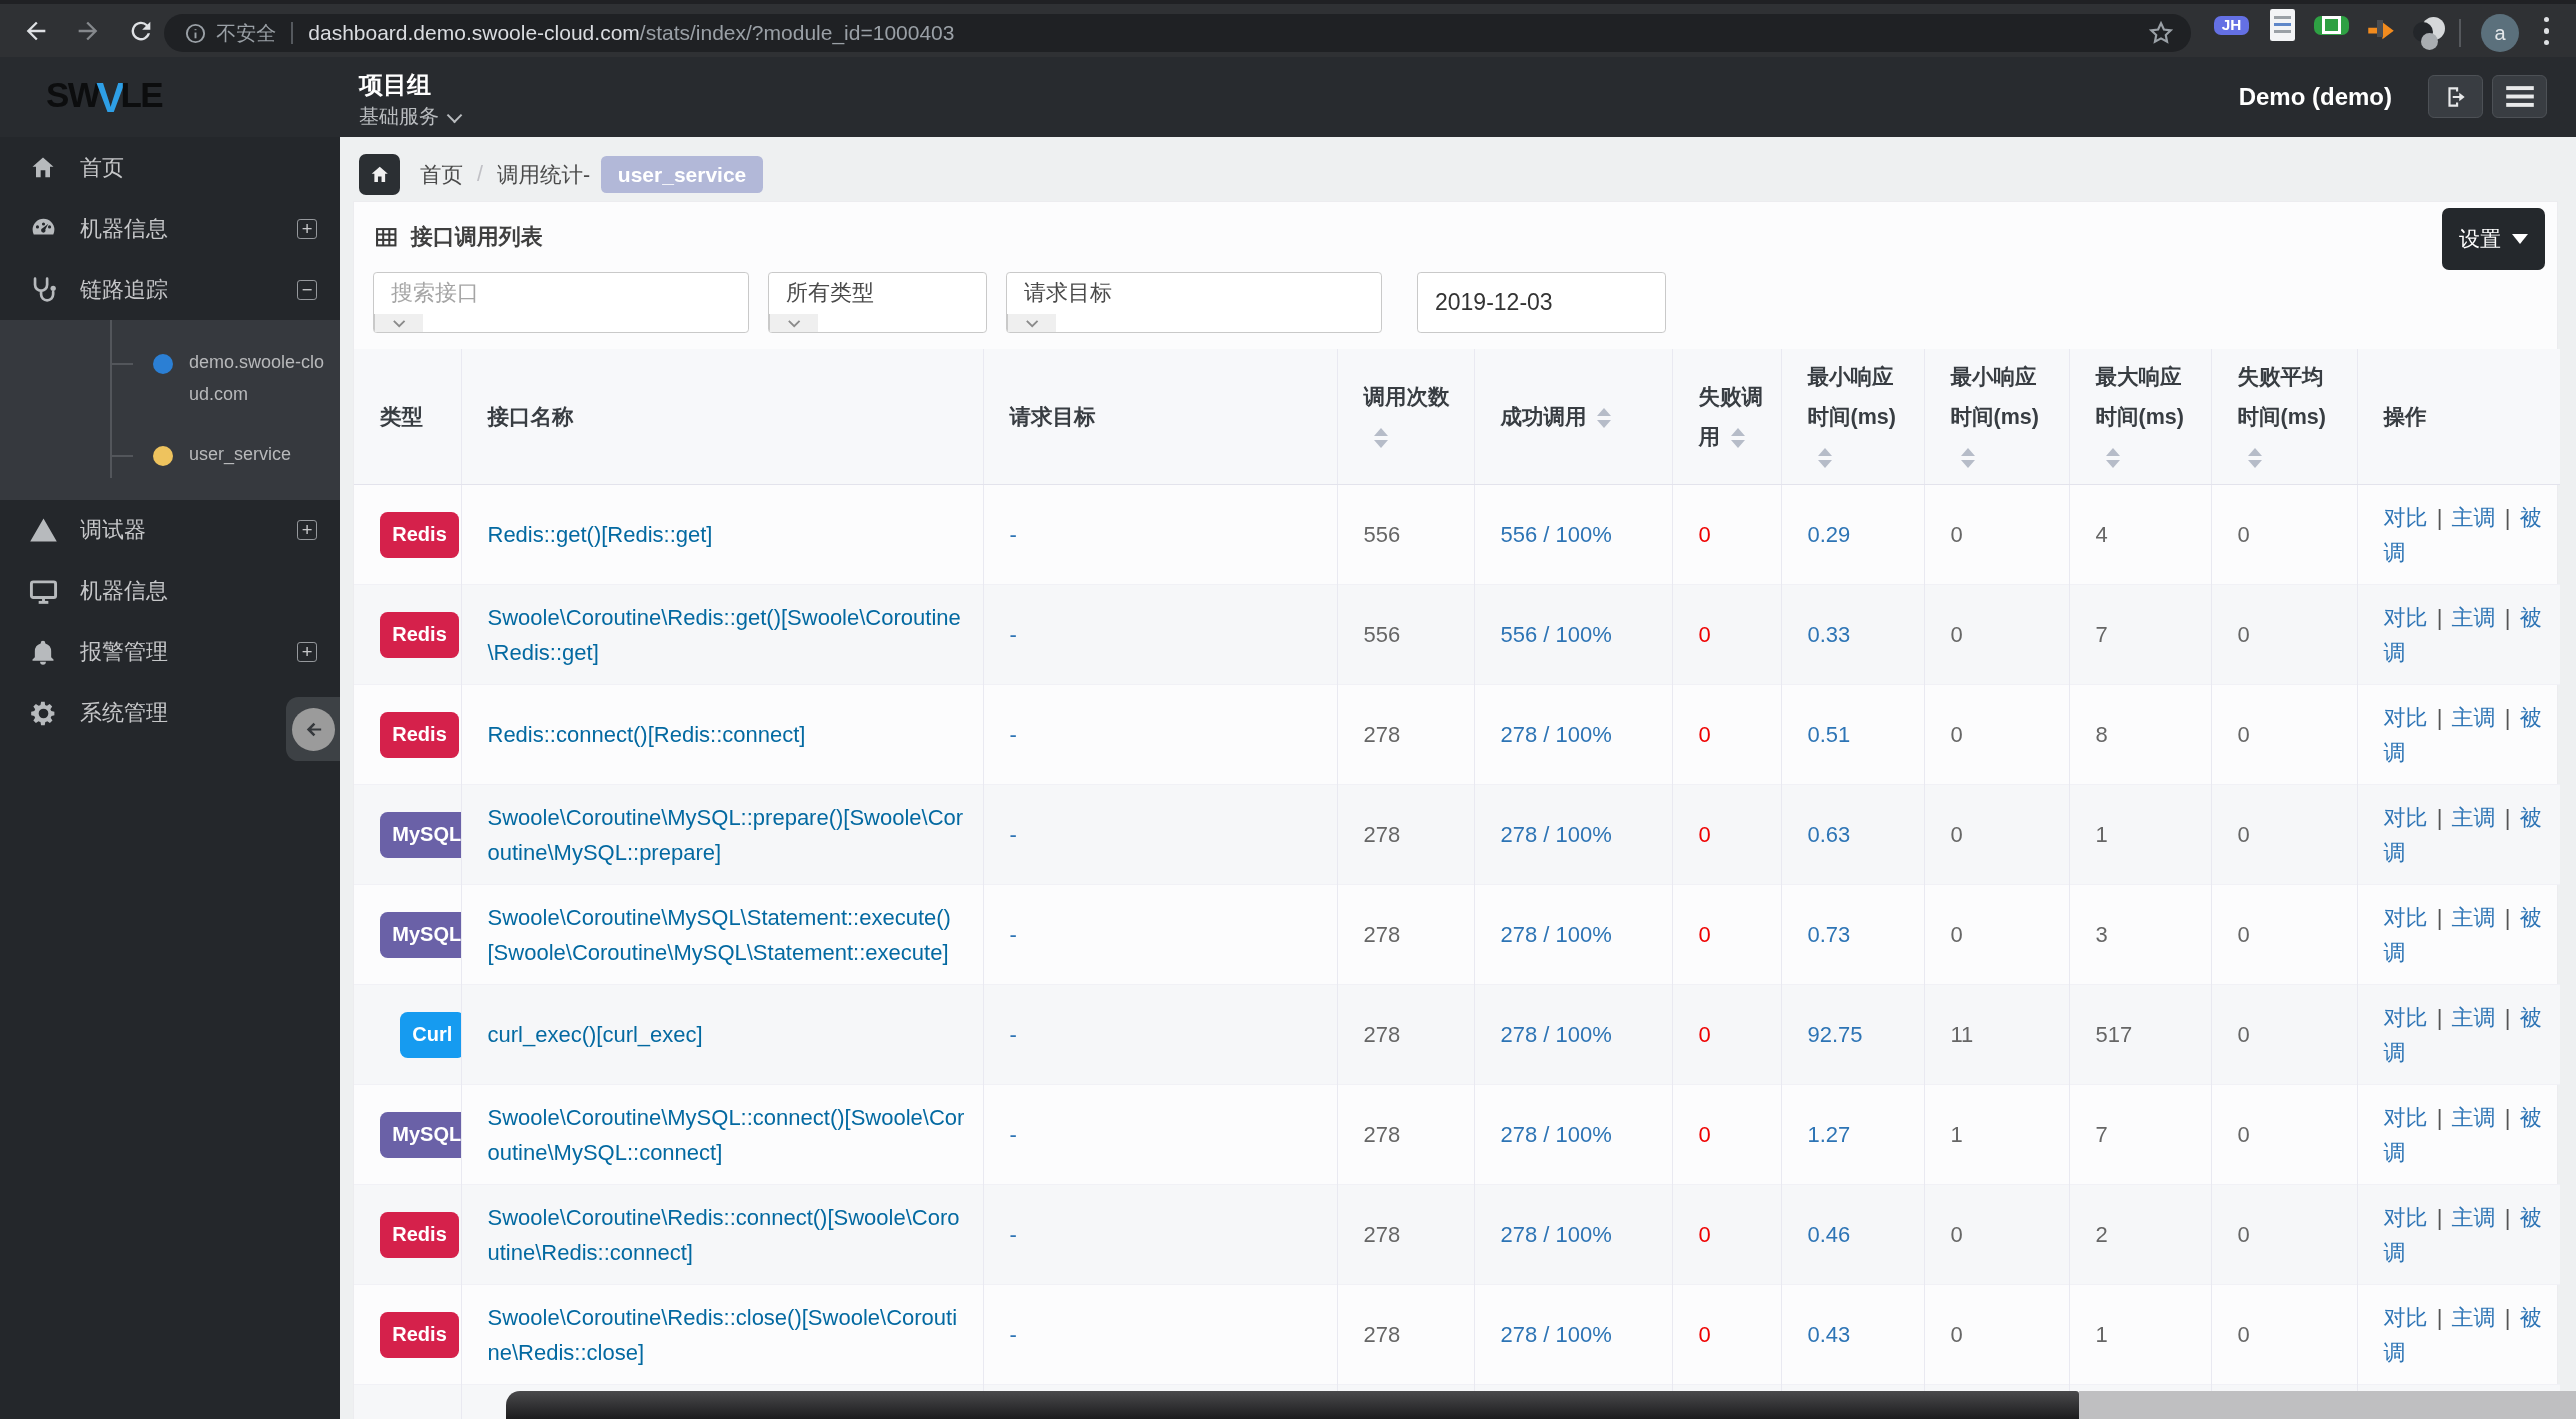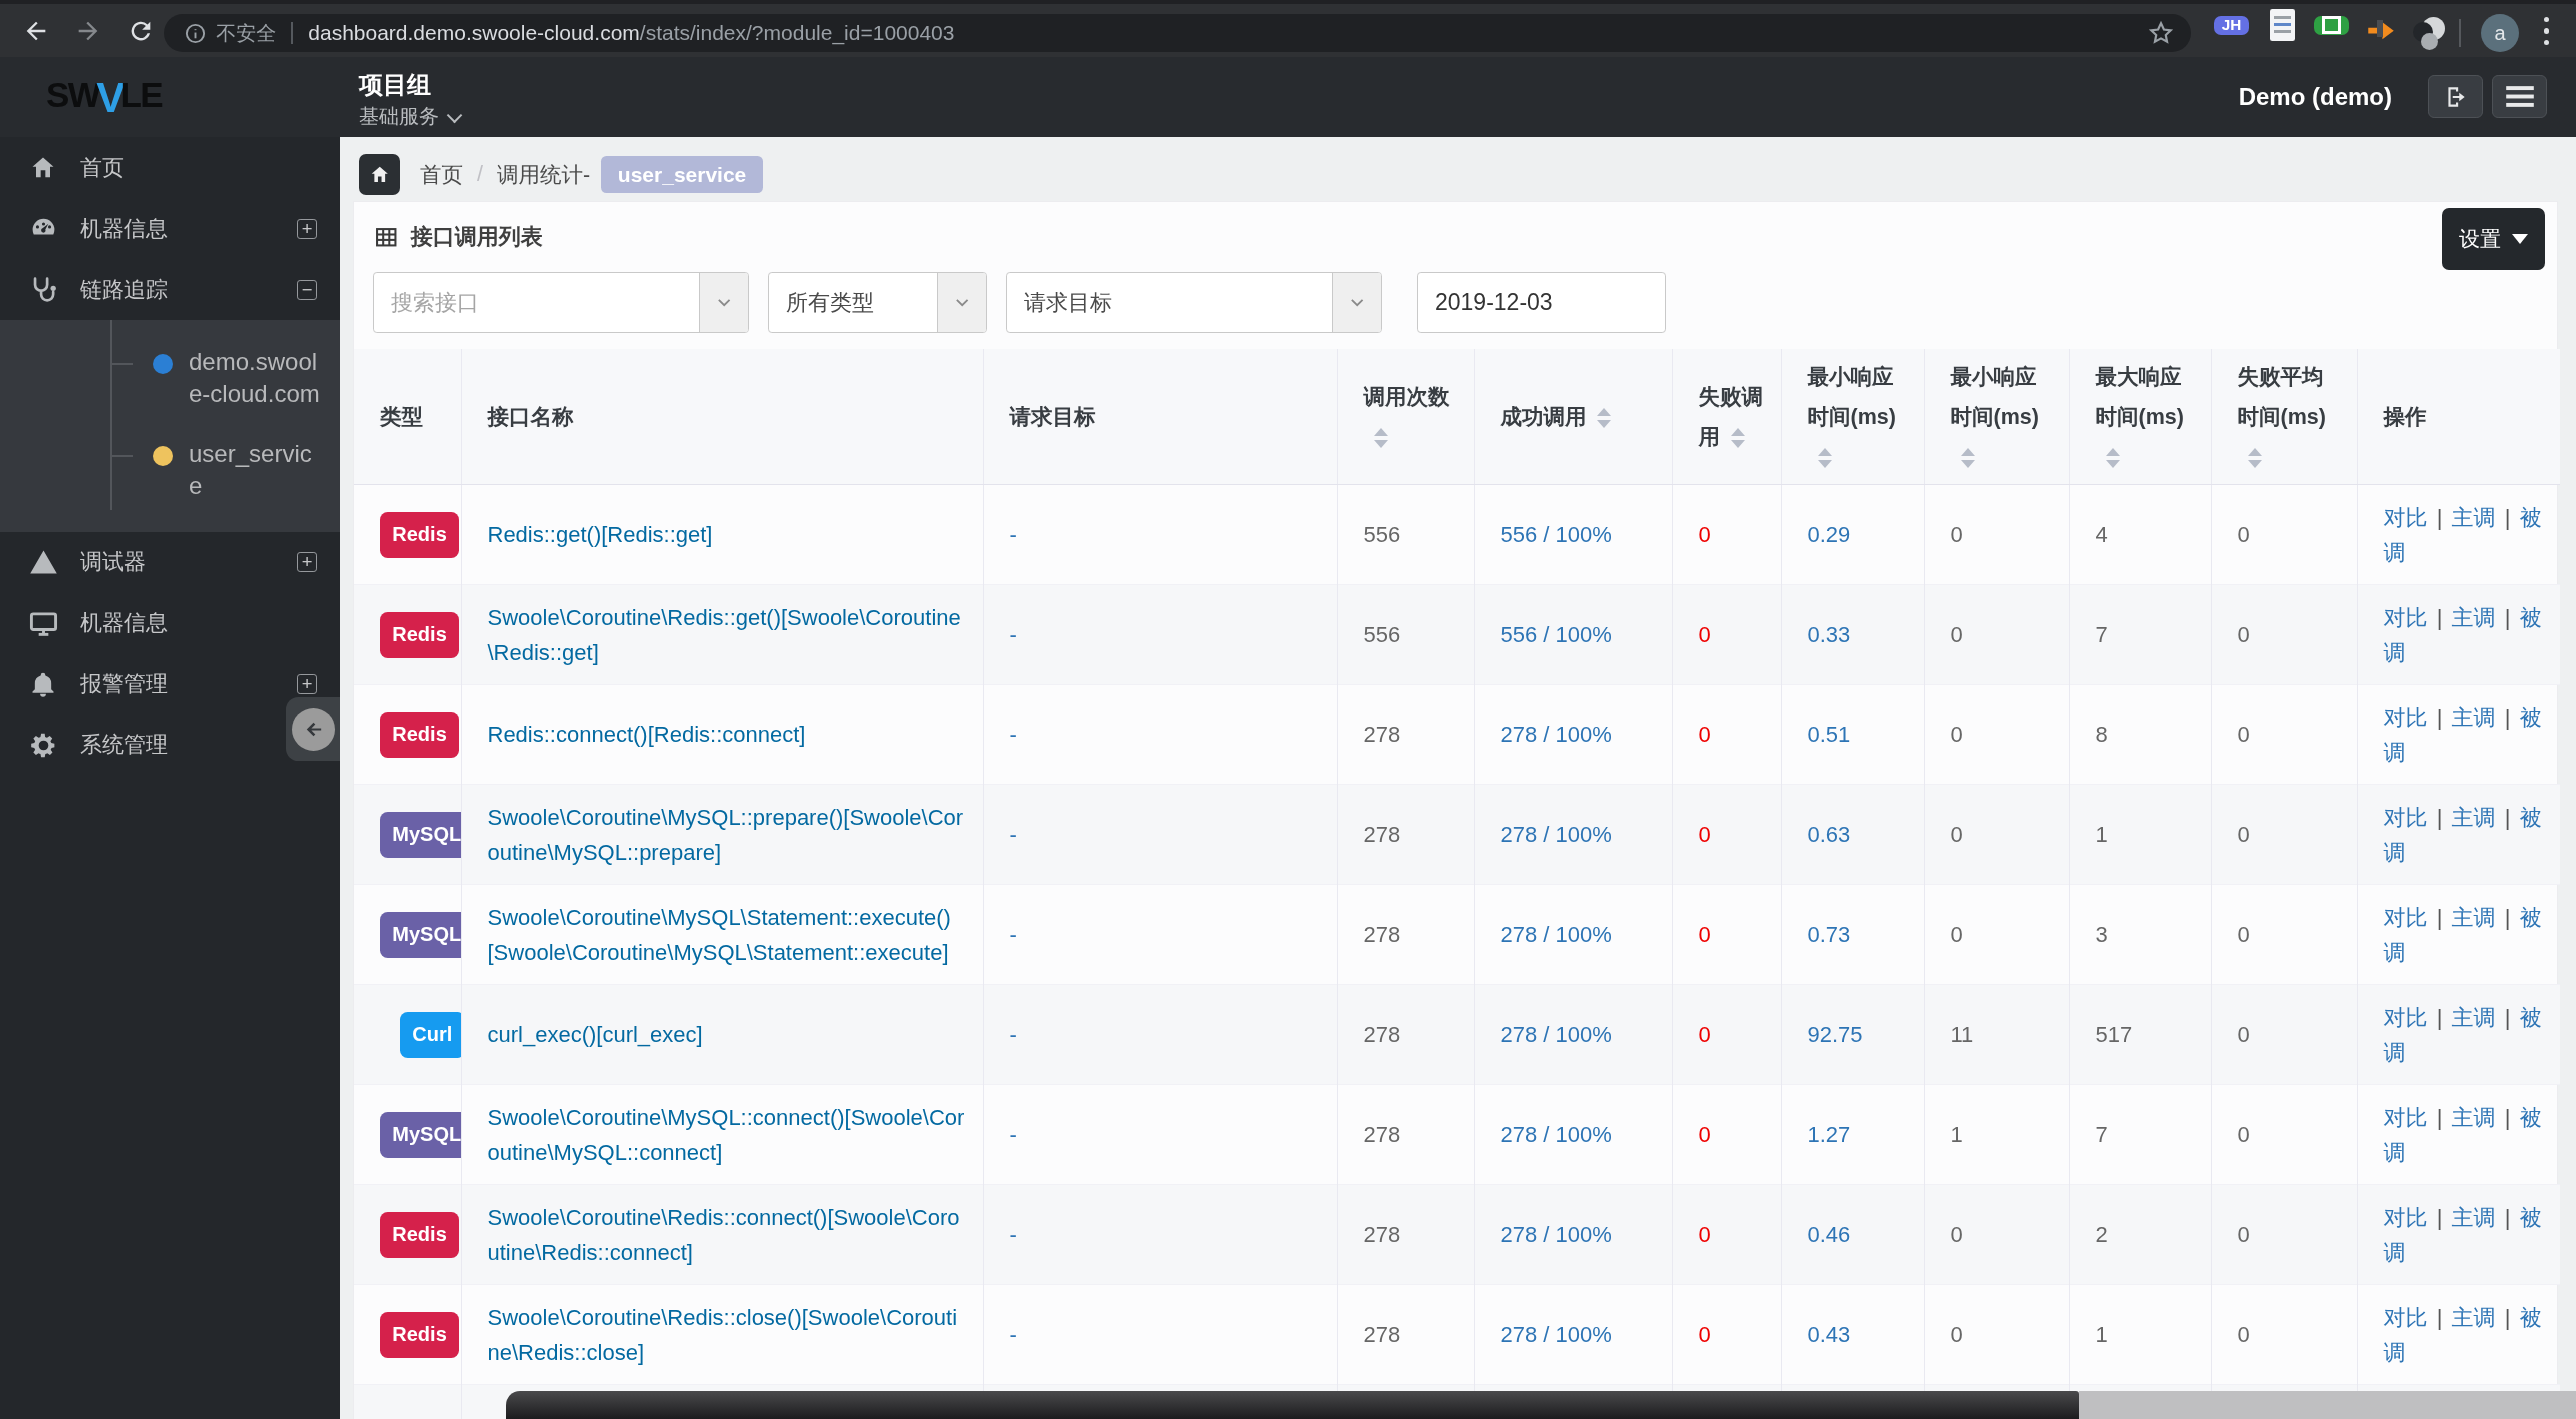--- a/index.html
+++ b/index.html
@@ -61,21 +61,21 @@
 
   
   .sidebar { position:absolute; left:0; top:137px; width:340px; bottom:0; background:#24272b; }
   .side-item { position:relative; height:61px; display:flex; align-items:center; color:#c6c7c9; font-size:22px; }
   .side-item .ic { width:31px; margin-left:29px; color:#b7babd; flex:none; }
   .side-item .lbl { margin-left:20px; }
   .expand-box { position:absolute; right:23px; width:20px; height:20px; border:1.5px solid #96999d;
     border-radius:3.1px; color:#c6c7c9; font-size:18.4px; line-height:17px; text-align:center; }
   .submenu { background:#36393e; padding:12.3px 0 15.3px 0; position:relative; }
   .tree-line { position:absolute; left:110px; top:0; bottom:21.5px; width:1.5px; background:#53565b; }
-  .tree-item { position:relative; padding:14px 15.3px 14px 189px; color:#b8b9bb; font-size:24px;
+  .tree-item { position:relative; padding:14px 15.3px 14px 189px; color:#b8b9bb; font-size:18px;
     line-height:32px; word-break:break-all; }
   .tree-item::before { content:""; position:absolute; left:110px; top:31px; width:23px; height:1.5px; background:#53565b; }
   .tree-dot { position:absolute; left:153px; top:21.5px; width:20px; height:20px; border-radius:50%; }
   .collapse-tab { position:absolute; right:0; top:560px; width:54px; height:64px; background:#3d4145;
     border-radius:12.3px 0 0 12.3px; display:flex; align-items:center; justify-content:center; }
   .collapse-circle { width:43px; height:43px; border-radius:50%; background:#9b9b9b; color:#35383c;
     display:flex; align-items:center; justify-content:center; }
 
   
   .content { position:absolute; left:340px; top:137px; right:0; bottom:0; background:#eef0f1; }
@@ -93,21 +93,21 @@
     color:#3f3f3f; font-size:22px; font-weight:600; }
   .card-title .ic { margin-right:12.3px; color:#3a3a3a; }
   .settings-btn { position:absolute; right:12.3px; top:6.1px; height:62px; padding:0 17px;
     background:#24282c; color:#fff; font-size:21px; border-radius:7px;
     display:flex; align-items:center; }
   .settings-btn .caret { width:0; height:0; border-left:8.4px solid transparent;
     border-right:8.4px solid transparent; border-top:10px solid #fff; margin-left:10.7px; }
 
   .filters { position:absolute; left:19px; top:70px; height:61px; display:flex; }
   .sel { height:61px; background:#fff; border:1.5px solid #c9c9c9; border-radius:3.8px;
-    display:flex; align-items:stretch; overflow:hidden; }
+    display:flex; align-items:stretch; overflow:hidden;flex-direction:column; }
   .sel .val { flex:1; display:flex; align-items:center; padding-left:17px; font-size:22px; color:#4a4a4a; }
   .sel input { border:none; outline:none; width:100%; font-size:22px; color:#333;
     font-family:inherit; background:transparent; }
   .sel input::placeholder { color:#a5a5a5; }
   .sel .chev-seg { width:49px; border-left:1.5px solid #c9c9c9; background:#efefef;
     display:flex; align-items:center; justify-content:center; color:#8a8a8a; }
   .f-search { width:376px; } .f-type { width:219px; margin-left:19px; }
   .f-target { width:376px; margin-left:19px; } 
   .f-date { width:249px; margin-left:35px; height:61px; background:#fff; border:1.5px solid #c9c9c9;
     border-radius:3.8px; display:flex; align-items:center; }

